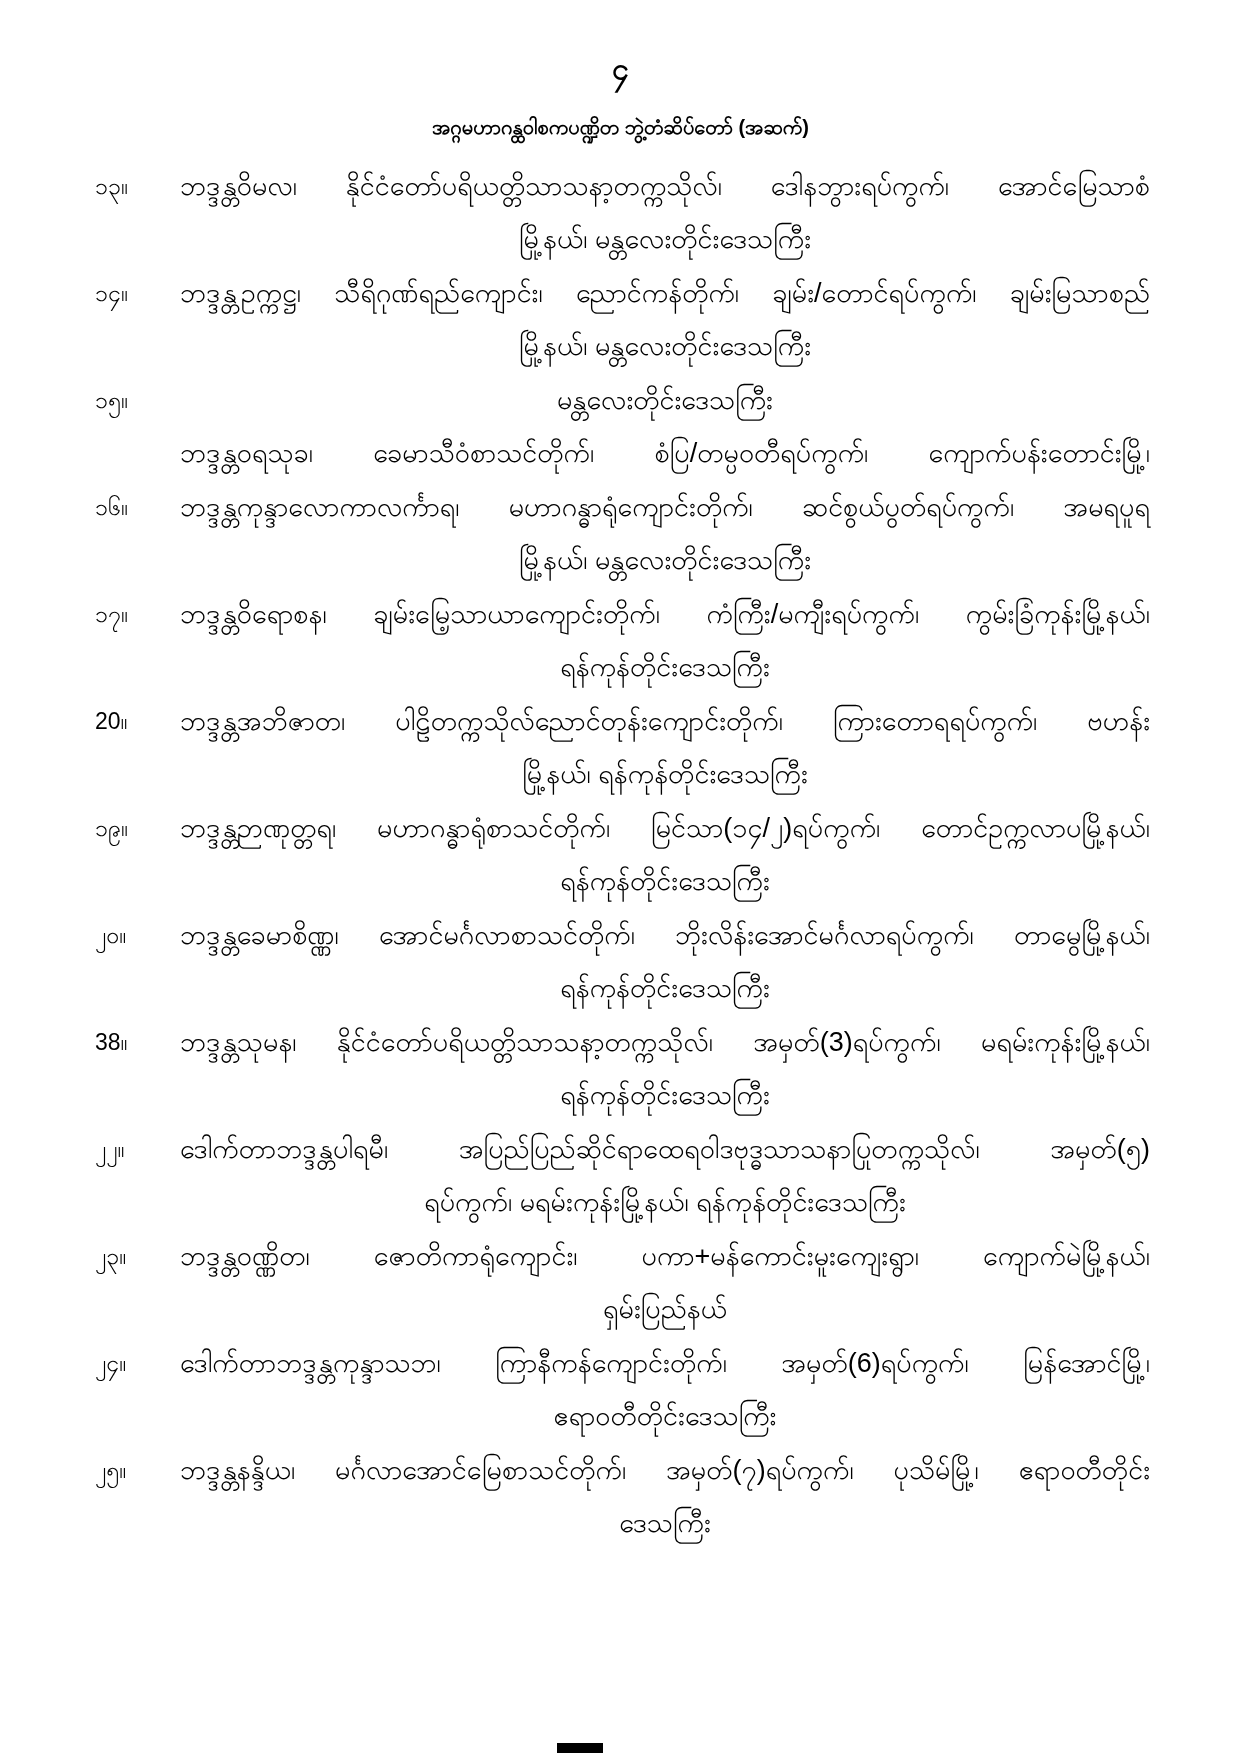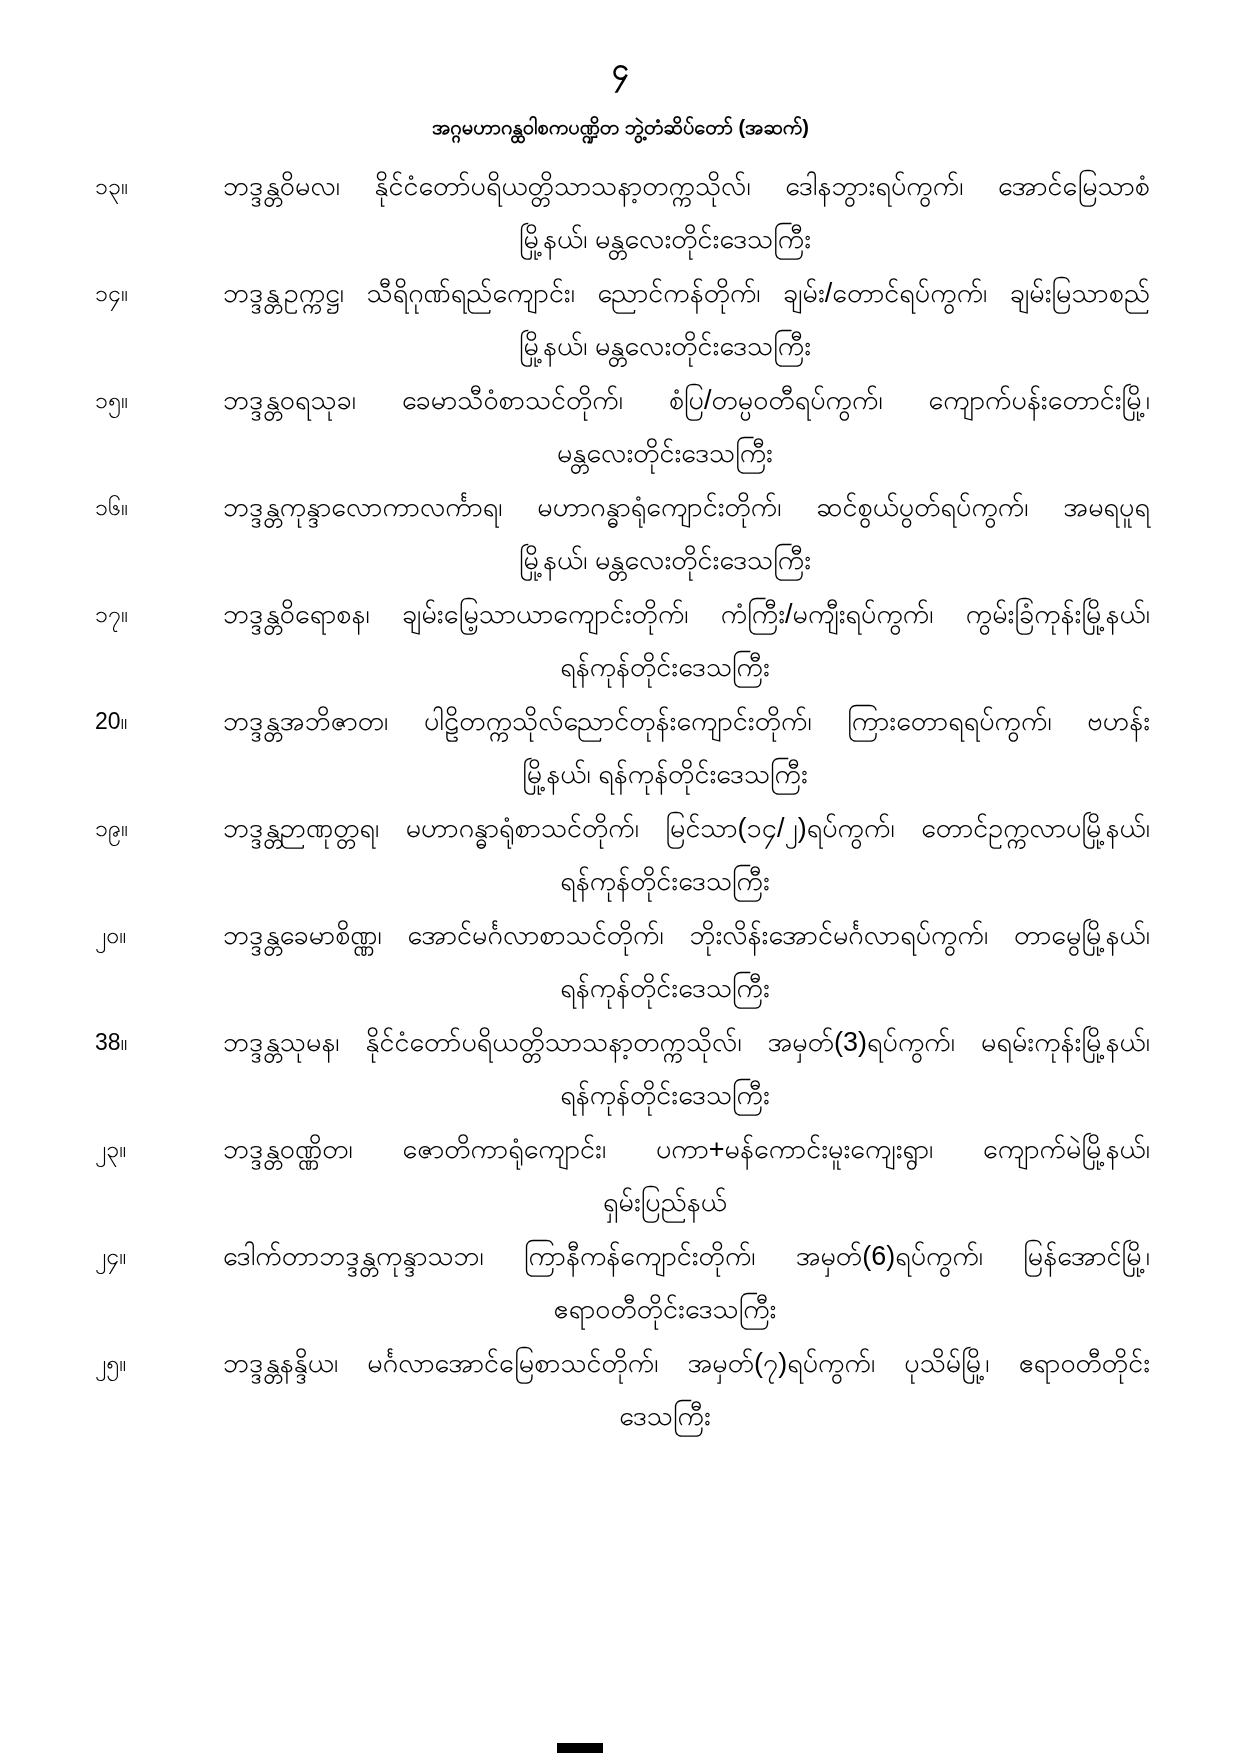--- a/index.html
+++ b/index.html
@@ -58,21 +58,20 @@
     min-width: 0;
   }
   .line {
     font-size: 27px;
     line-height: 53px;
     text-align: center;
   }
   .line-justify {
     text-align: justify;
     text-align-last: justify;
-    margin-left: 43px;
   }
   .scan-artifact {
     position: absolute;
     left: 557px;
     top: 1743px;
     width: 46px;
     height: 10px;
     background: #000000;
   }
 </style>
@@ -97,22 +96,22 @@
     <div class="num">၁၄။</div>
     <div class="content">
       <div class="line line-justify">ဘဒ္ဒန္တဥက္ကဋ္ဌ၊ သီရိဂုဏ်ရည်ကျောင်း၊ ညောင်ကန်တိုက်၊ ချမ်း/တောင်ရပ်ကွက်၊ ချမ်းမြသာစည်</div>
       <div class="line">မြို့နယ်၊ မန္တလေးတိုင်းဒေသကြီး</div>
     </div>
   </div>
 
   <div class="row">
     <div class="num">၁၅။</div>
     <div class="content">
+      <div class="line">မန္တလေးတိုင်းဒေသကြီး</div>
       <div class="line line-justify">ဘဒ္ဒန္တဝရသုခ၊ ခေမာသီဝံစာသင်တိုက်၊ စံပြ/တမ္ပဝတီရပ်ကွက်၊ ကျောက်ပန်းတောင်းမြို့၊</div>
-      <div class="line">မန္တလေးတိုင်းဒေသကြီး</div>
     </div>
   </div>
 
   <div class="row">
     <div class="num">၁၆။</div>
     <div class="content">
       <div class="line line-justify">ဘဒ္ဒန္တကုန္ဒာလောကာလင်္ကာရ၊ မဟာဂန္ဓာရုံကျောင်းတိုက်၊ ဆင်စွယ်ပွတ်ရပ်ကွက်၊ အမရပူရ</div>
       <div class="line">မြို့နယ်၊ မန္တလေးတိုင်းဒေသကြီး</div>
     </div>
   </div>
@@ -150,20 +149,27 @@
   </div>
 
   <div class="row">
     <div class="num">38။</div>
     <div class="content">
       <div class="line line-justify">ဘဒ္ဒန္တသုမန၊ နိုင်ငံတော်ပရိယတ္တိသာသနာ့တက္ကသိုလ်၊ အမှတ်(3)ရပ်ကွက်၊ မရမ်းကုန်းမြို့နယ်၊</div>
       <div class="line">ရန်ကုန်တိုင်းဒေသကြီး</div>
     </div>
   </div>
 
+  <div class="row">
+    <div class="num">၂၂။</div>
+    <div class="content">
+      <div class="line line-justify">ဒေါက်တာဘဒ္ဒန္တပါရမီ၊ အပြည်ပြည်ဆိုင်ရာထေရဝါဒဗုဒ္ဓသာသနာပြုတက္ကသိုလ်၊ အမှတ်(၅)</div>
+      <div class="line">ရပ်ကွက်၊ မရမ်းကုန်းမြို့နယ်၊ ရန်ကုန်တိုင်းဒေသကြီး</div>
+    </div>
+  </div>
 
   <div class="row">
     <div class="num">၂၃။</div>
     <div class="content">
       <div class="line line-justify">ဘဒ္ဒန္တဝဏ္ဏိတ၊ ဇောတိကာရုံကျောင်း၊ ပကာ+မန်ကောင်းမူးကျေးရွာ၊ ကျောက်မဲမြို့နယ်၊</div>
       <div class="line">ရှမ်းပြည်နယ်</div>
     </div>
   </div>
 
   <div class="row">

